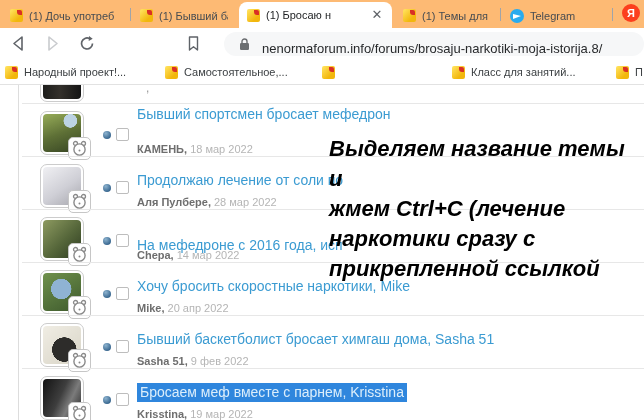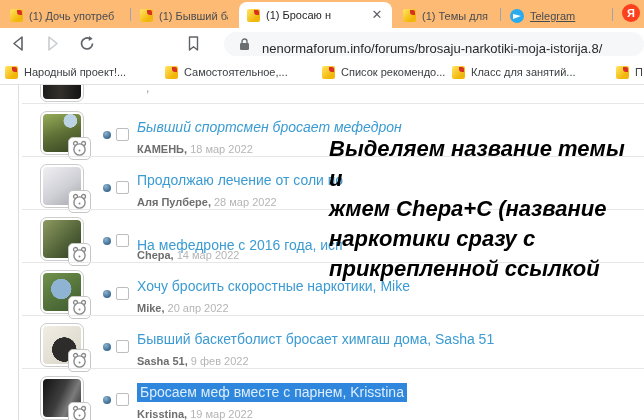--- a/index.html
+++ b/index.html
@@ -94,21 +94,21 @@
     <div class="tab active" style="left:239px;width:153px;">
       <span class="favicon"></span>
       <span class="tab-label">(1) Бросаю н</span>
       <span class="tab-close">✕</span>
     </div>
     <div class="tab" style="left:395px;width:104px;">
       <span class="favicon"></span>
       <span class="tab-label">(1) Темы для ред</span>
     </div>
     <div class="tab-divider" style="left:500px;"></div>
-    <div class="tab" style="left:502px;width:90px;text-decoration:underline;">
+    <div class="tab" style="left:502px;width:90px;">
       <span class="tg-icon"></span>
       <span class="tab-label">Telegram</span>
     </div>
     <div class="tab-divider" style="left:612px;"></div>
     <div class="profile-badge">Я</div>
   </div>
 
   <div class="navbar">
     <svg class="nav-ico" style="left:10px;" viewBox="0 0 17 17">
       <path d="M12 2 L4 8.5 L12 15 Z" fill="none" stroke="#5f6368" stroke-width="1.6" stroke-linejoin="round"></path>
@@ -136,21 +136,20 @@
     <div class="bm-item" style="left:5px;">
       <span class="favicon"></span>
       <span>Народный проект!...</span>
     </div>
     <div class="bm-item" style="left:165px;">
       <span class="favicon"></span>
       <span>Самостоятельное,...</span>
     </div>
     <div class="bm-item" style="left:322px;">
       <span class="favicon"></span>
-      <span>Список рекомендо...</span>
     </div>
     <div class="bm-item" style="left:452px;">
       <span class="favicon"></span>
       <span>Класс для занятий...</span>
     </div>
     <div class="bm-item" style="left:616px;">
       <span class="favicon"></span>
       <span>П. К</span>
     </div>
   </div>
@@ -171,21 +170,21 @@
     <div class="clock-badge" style="top:52px;">
       <svg width="17" height="17" viewBox="0 0 17 17">
           <circle cx="4.5" cy="3.5" r="2" fill="none" stroke="#8a8a8a" stroke-width="1.3"></circle>
           <circle cx="12.5" cy="3.5" r="2" fill="none" stroke="#8a8a8a" stroke-width="1.3"></circle>
           <circle cx="8.5" cy="9.5" r="5.6" fill="#fff" stroke="#8a8a8a" stroke-width="1.4"></circle>
           <circle cx="8.5" cy="10.5" r="1" fill="#8a8a8a"></circle>
         </svg>
     </div>
     <div class="dot" style="top:46px;"></div>
     <div class="checkbox" style="top:43px;"></div>
-    <div class="thread-title" style="top:34px;font-style:italic;">Бывший спортсмен бросает мефедрон</div>
+    <div class="thread-title" style="top:21px;">Бывший спортсмен бросает мефедрон</div>
     <div class="thread-meta" style="top:58px;">
       <span class="author">КАМЕНЬ,</span>
       <span class="date">18 мар 2022</span>
     </div>
 
     <div class="divider" style="top:71px;"></div>
 
     <div class="avatar" style="top:79px;">
         <div class="avatar-img av2"></div>
       </div>
@@ -287,18 +286,18 @@
       <span class="sel">Бросаем меф вместе с парнем, Krisstina</span>
     </div>
     <div class="thread-meta" style="top:323px;">
       <span class="author">Krisstina,</span>
       <span class="date">19 мар 2022</span>
     </div>
   </div>
 
   <div class="annotation">
     <div>Выделяем название темы и</div>
-    <div>жмем Chepa+C (название</div>
+    <div>жмем Ctrl+C (лечение</div>
     <div>наркотики сразу с</div>
     <div>прикрепленной ссылкой</div>
   </div>
 
 </div>
 
 </body></html>

